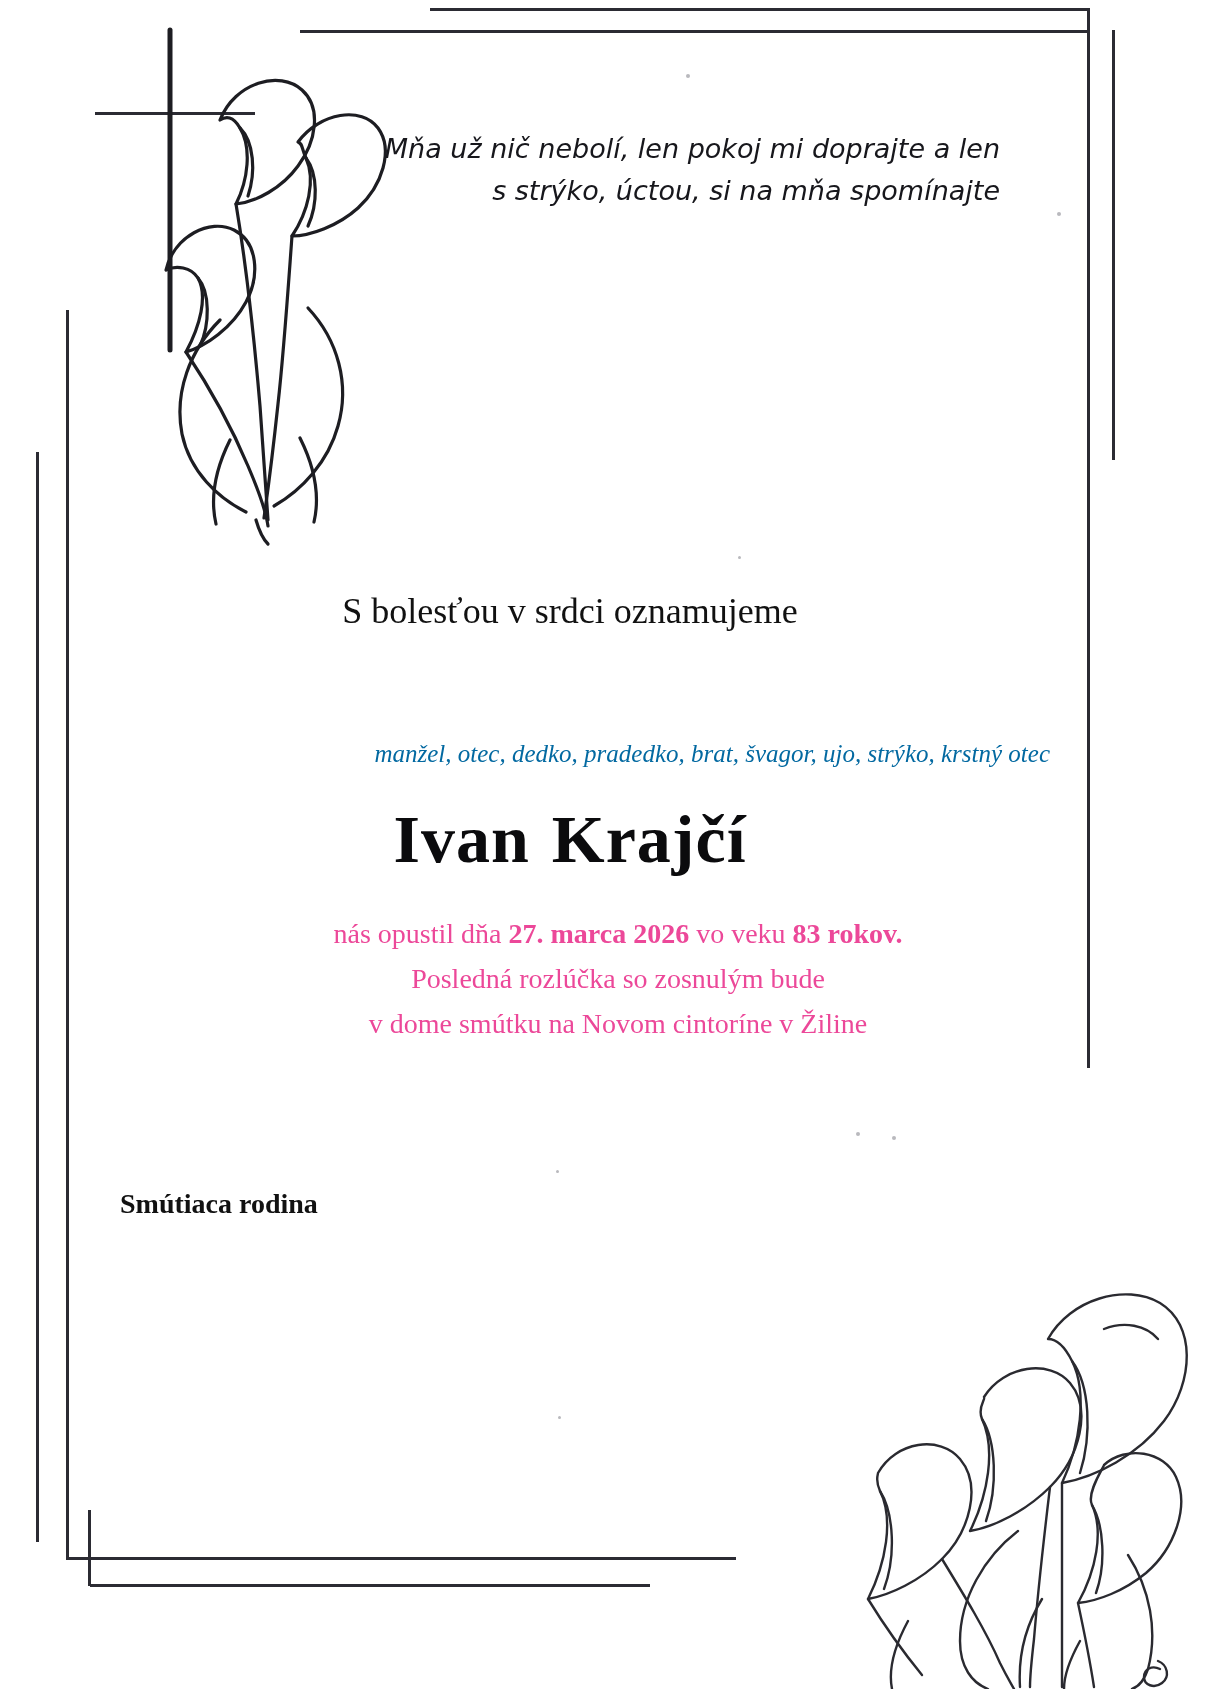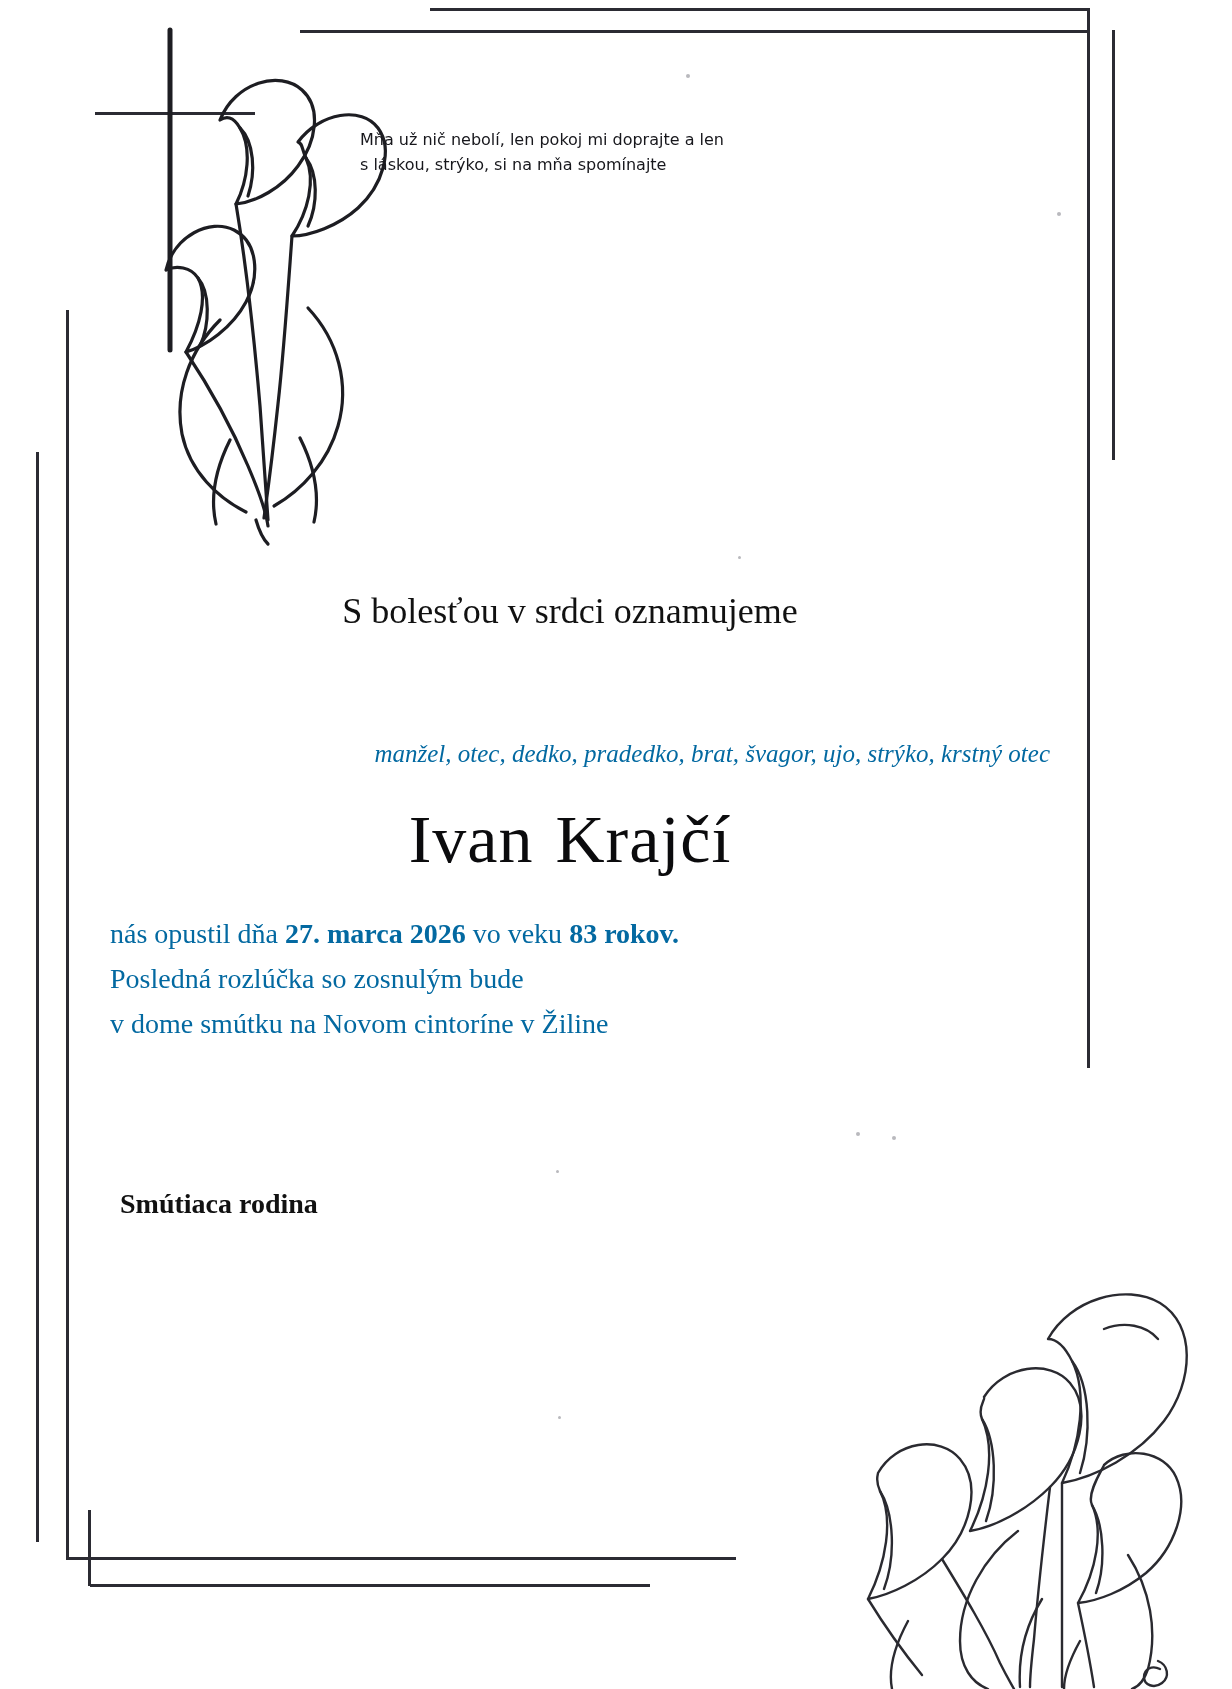--- a/index.html
+++ b/index.html
@@ -52,23 +52,24 @@
     width: 420px;
     height: 420px;
   }
 
   
   .verse {
     position: absolute;
     left: 360px;
     top: 128px;
     width: 640px;
-    text-align: left;
+    text-align: right;
     font-family: "DejaVu Sans", sans-serif;
-    font-size: 16px;
+    font-style: italic;
+    font-size: 27px;
     line-height: 1.55;
     color: #17171c;
   }
   .verse .line { display: block; white-space: nowrap; }
 
   .announce {
     position: absolute;
     left: 120px;
     top: 580px;
     width: 900px;
@@ -89,35 +90,36 @@
     color: #0369a1;
     font-style: italic;
   }
 
   .name {
     position: absolute;
     left: 120px;
     top: 800px;
     width: 900px;
     text-align: center;
-    font-weight: normal;
+    font-weight: bold;
     font-size: 68px;
     letter-spacing: 1px;
     color: #0b0b0d;
   }
   .name .gap { display: inline-block; width: 22px; }
 
   .details {
     position: absolute;
-    left: 110px;
+    left: 128px;
     top: 912px;
     width: 980px;
+    text-align: center;
     font-size: 28px;
     line-height: 1.6;
-    color: #0369a1;
+    color: #ec4899;
   }
   .details .line { display: block; }
   .details b { font-weight: bold; }
 
   .family {
     position: absolute;
     left: 120px;
     top: 1188px;
     width: 900px;
     text-align: left;
@@ -221,21 +223,21 @@
 <div class="speck" style="left:686px;top:74px;width:4px;height:4px;"></div>
 <div class="speck" style="left:1057px;top:212px;width:4px;height:4px;"></div>
 <div class="speck" style="left:738px;top:556px;width:3px;height:3px;"></div>
 <div class="speck" style="left:556px;top:1170px;width:3px;height:3px;"></div>
 <div class="speck" style="left:856px;top:1132px;width:4px;height:4px;"></div>
 <div class="speck" style="left:892px;top:1136px;width:4px;height:4px;"></div>
 <div class="speck" style="left:558px;top:1416px;width:3px;height:3px;"></div>
 
 <div class="verse">
   <span class="line">Mňa už nič nebolí, len pokoj mi doprajte  a len</span>
-  <span class="line">s láskou, strýko, si na mňa spomínajte</span>
+  <span class="line">s strýko, úctou, si na mňa spomínajte</span>
 </div>
 
 <div class="announce">
   <span class="line">S bolesťou v srdci oznamujeme</span>
 </div>
 
 <div class="relations">manžel, otec, dedko, pradedko, brat, švagor, ujo, strýko, krstný otec</div>
 
 <div class="name">
   <span>Ivan</span><span class="gap"></span><span>Krajčí</span>

